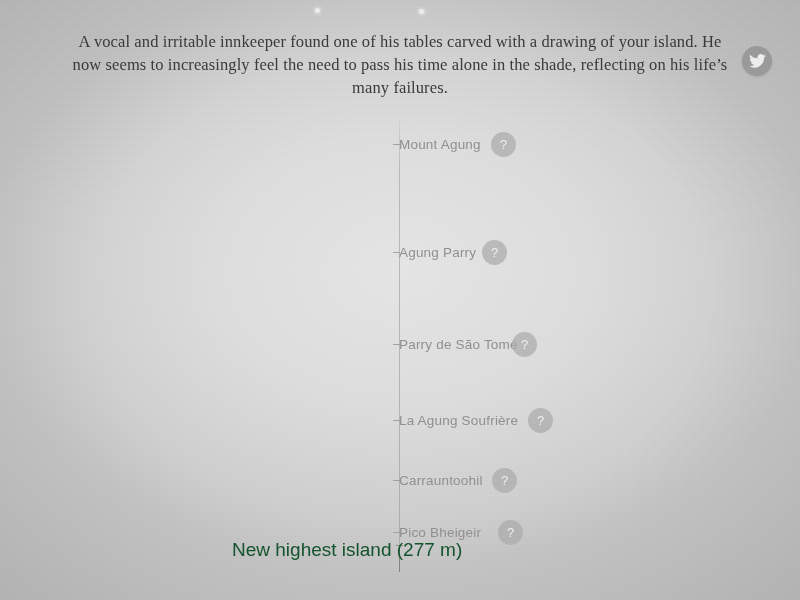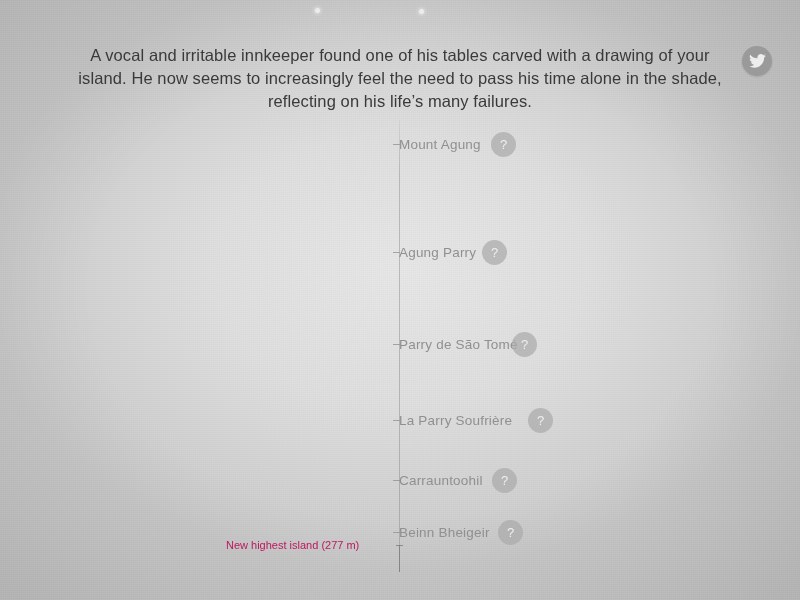--- a/index.html
+++ b/index.html
@@ -49,24 +49,24 @@
     box-shadow: 0 0 4px rgba(255,255,255,0.9);
     z-index: 11;
   }
   #dot-a { left: 315px; top: 8px; }
   #dot-b { left: 419px; top: 9px; }
 
   
   .narrative {
     position: absolute;
     left: 70px;
-    top: 44px;
+    top: 30px;
     width: 660px;
     text-align: center;
-    font-family: Liberation Sans, sans-serif;
+    font-family: Liberation Serif, serif;
     font-size: 16.5px;
     line-height: 23px;
     color: #3a3a3a;
     letter-spacing: 0.1px;
     z-index: 12;
   }
 
   
   .twitter-badge {
     position: absolute;
@@ -147,24 +147,24 @@
     font-size: 13px;
     display: flex;
     align-items: center;
     justify-content: center;
     cursor: pointer;
   }
 
   
   .new-highest {
     position: absolute;
-    left: 226px;
+    left: 232px;
     top: 539px;
-    font-size: 11px;
-    color: #be185d;
+    font-size: 19px;
+    color: #14532d;
     white-space: nowrap;
     z-index: 12;
   }
 </style>
 </head>
 <body>
 
 <div class="top-dot" id="dot-a"></div>
 <div class="top-dot" id="dot-b"></div>
 
@@ -195,29 +195,29 @@
 </div>
 
 <div class="peak" style="left:399px; top:331px;">
   <span class="tick"></span>
   <span class="peak-label">Parry de São Tomé</span>
   <span class="qmark" style="left:113px;">?</span>
 </div>
 
 <div class="peak" style="left:399px; top:407px;">
   <span class="tick"></span>
-  <span class="peak-label">La Parry Soufrière</span>
+  <span class="peak-label">La Agung Soufrière</span>
   <span class="qmark" style="left:129px;">?</span>
 </div>
 
 <div class="peak" style="left:399px; top:467px;">
   <span class="tick"></span>
   <span class="peak-label">Carrauntoohil</span>
   <span class="qmark" style="left:93px;">?</span>
 </div>
 
 <div class="peak" style="left:399px; top:519px;">
   <span class="tick"></span>
-  <span class="peak-label">Beinn Bheigeir</span>
+  <span class="peak-label">Pico Bheigeir</span>
   <span class="qmark" style="left:99px;">?</span>
 </div>
 
 <div class="new-highest">New highest island (277 m)</div>
 
 </body></html>

